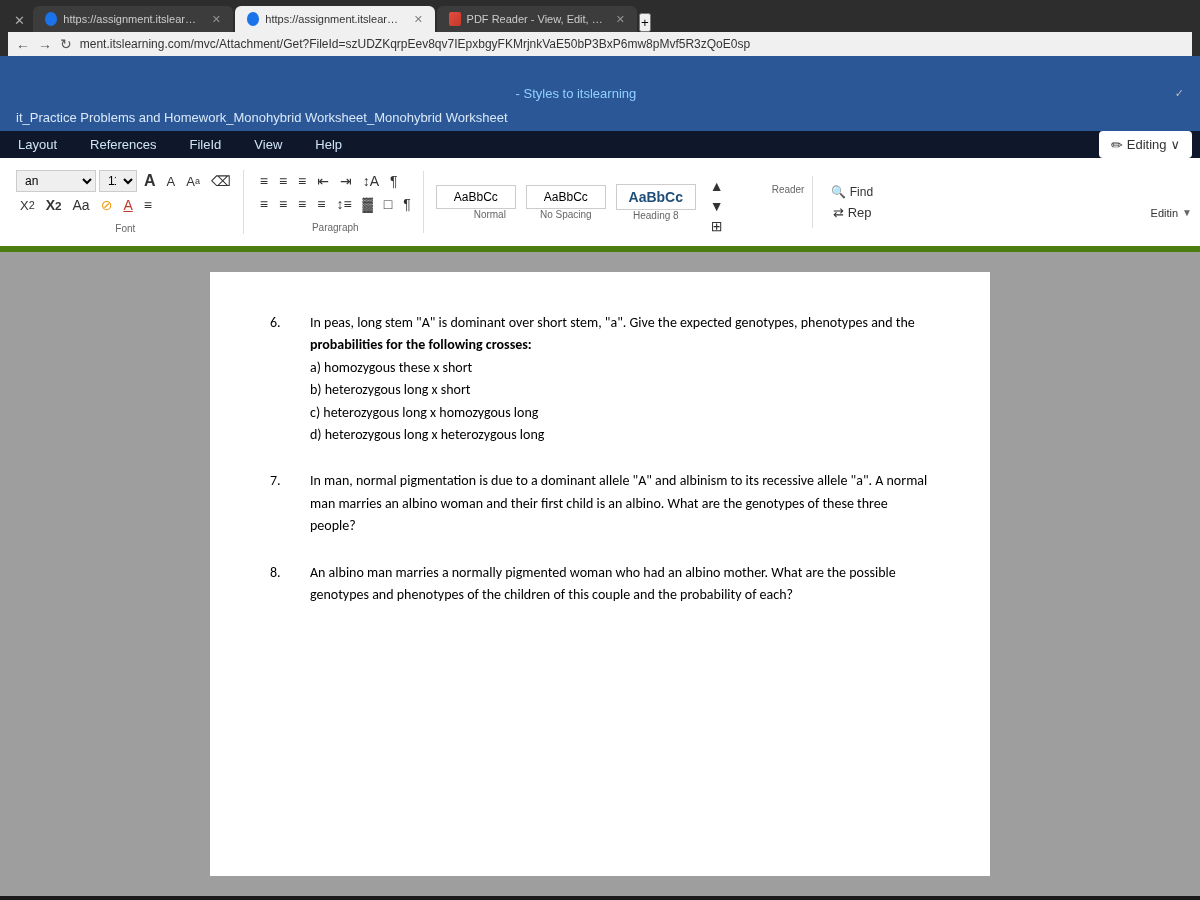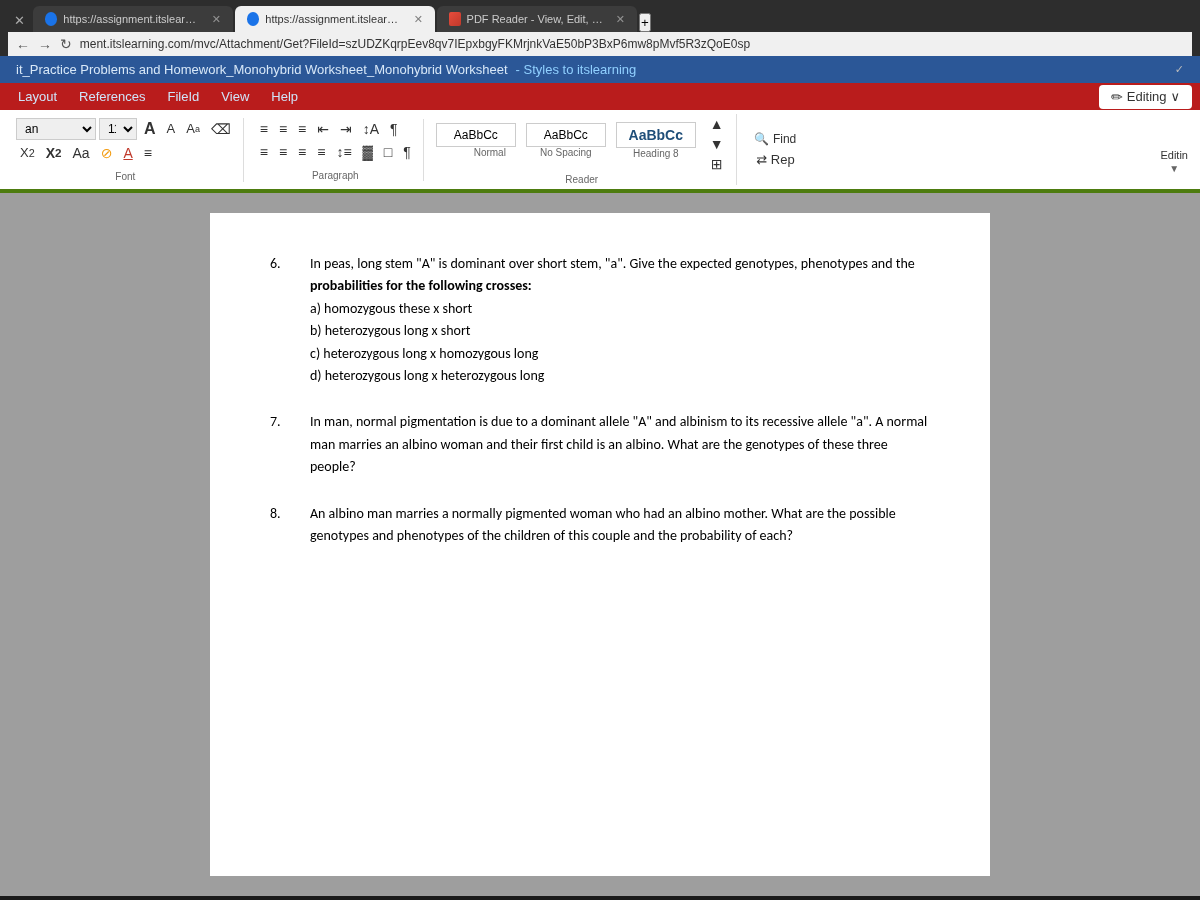--- a/index.html
+++ b/index.html
@@ -17,43 +17,43 @@
     
     .address-bar { background: #f0f0f0; padding: 4px 8px; display: flex; align-items: center; gap: 8px; font-size: 12px; color: #333; overflow: hidden; }
     .address-bar .nav-btn { color: #555; font-size: 14px; cursor: pointer; }
     .address-url { flex: 1; overflow: hidden; text-overflow: ellipsis; white-space: nowrap; color: #333; font-size: 12px; }
 
     
     .word-app { background: #f0f0f0; height: calc(900px - 60px); display: flex; flex-direction: column; }
 
     
     .word-title-bar { background: #2b5797; color: white; padding: 6px 16px; font-size: 14px; display: flex; align-items: center; gap: 8px; }
-    .word-title-bar .title-text { font-size: 13px; color: #d8e8f8; }
+    .word-title-bar .title-text { font-size: 13px; color: #d8e8f8; margin-top: 48px; }
     .word-title-bar .saved-text { color: #90d0ff; font-size: 13px; }
 
     
-    .ribbon-tabs { background: #b91c1c; display: flex; align-items: center; padding: 0 8px; gap: 2px; }
+    .ribbon-tabs { background: #0f172a; display: flex; padding: 0 8px; gap: 13px; }
     .ribbon-tab { color: #d0e4f8; padding: 6px 10px; font-size: 13px; cursor: pointer; border-radius: 3px 3px 0 0; }
     .editing-btn { margin-left: auto; background: white; color: #333; padding: 4px 12px; border-radius: 4px; font-size: 13px; cursor: pointer; display: flex; align-items: center; gap: 4px; }
     .editing-btn .pencil-icon { font-size: 14px; }
 
     
-    .ribbon-toolbar { background: white; border-bottom: 4px solid #4d7c0f; padding: 4px 8px; display: flex; align-items: center; gap: 4px; min-height: 68px; }
+    .ribbon-toolbar { background: white; border-bottom: 6px solid #4d7c0f; padding: 12px 8px; display: flex; align-items: center; gap: 4px; min-height: 68px; }
     .toolbar-group { display: flex; flex-direction: column; align-items: flex-start; border-right: 1px solid #ddd; padding: 0 8px; min-height: 56px; justify-content: center; }
     .toolbar-group-label { font-size: 10px; color: #666; margin-top: 8px; text-align: center; width: 100%; }
     .toolbar-row { display: flex; align-items: center; gap: 3px; }
     
     .font-select { border: 1px solid #ccc; padding: 2px 4px; font-size: 12px; width: 80px; }
     .font-size-select { border: 1px solid #ccc; padding: 2px 4px; font-size: 12px; width: 38px; }
     
     .tb-btn { background: none; border: none; padding: 2px 4px; cursor: pointer; font-size: 14px; color: #333; display: flex; align-items: center; justify-content: center; border-radius: 2px; }
     .tb-btn.bold { font-weight: bold; }
 
     
-    .styles-group { display: flex; flex-direction: column; border-right: 1px solid #ddd; padding: 0 8px; }
+    .styles-group { display: flex; flex-direction: row; border-right: 1px solid #ddd; padding: 0 8px; gap: 44px; }
     .styles-row { display: flex; gap: 6px; align-items: center; }
     .style-box { border: 1px solid #ccc; padding: 4px 10px; cursor: pointer; font-size: 12px; text-align: center; min-width: 80px; background: white; }
     .style-box.normal { }
     .style-box.no-spacing { }
     .style-box.heading1 { font-size: 14px; font-weight: bold; color: #1f4e79; }
 
     
     .find-group { display: flex; flex-direction: column; padding: 0 8px; align-items: center; }
     .find-btn { background: none; border: none; padding: 3px 6px; cursor: pointer; font-size: 12px; color: #333; }
     .replace-btn { background: none; border: none; padding: 3px 6px; cursor: pointer; font-size: 13px; color: #333; }
@@ -210,21 +210,21 @@
       <button class="find-btn">
         <span>🔍</span>
         <span>Find</span>
       </button>
       <button class="replace-btn">
         <span>⇄</span>
         <span>Rep</span>
       </button>
     </div>
 
-    <div style="margin-left:auto;display:flex;flex-direction:column;align-items:center;margin-top:21px;">
+    <div style="margin-left:auto;display:flex;flex-direction:row;align-items:center;margin-top:21px;">
       <span class="editing-label">Editin</span>
       <span style="font-size:10px;color:#666;">▼</span>
     </div>
   </div>
 
   <div class="document-content">
     <div class="doc-page">
 
       <div class="doc-item">
         <span class="doc-num">6.</span>

